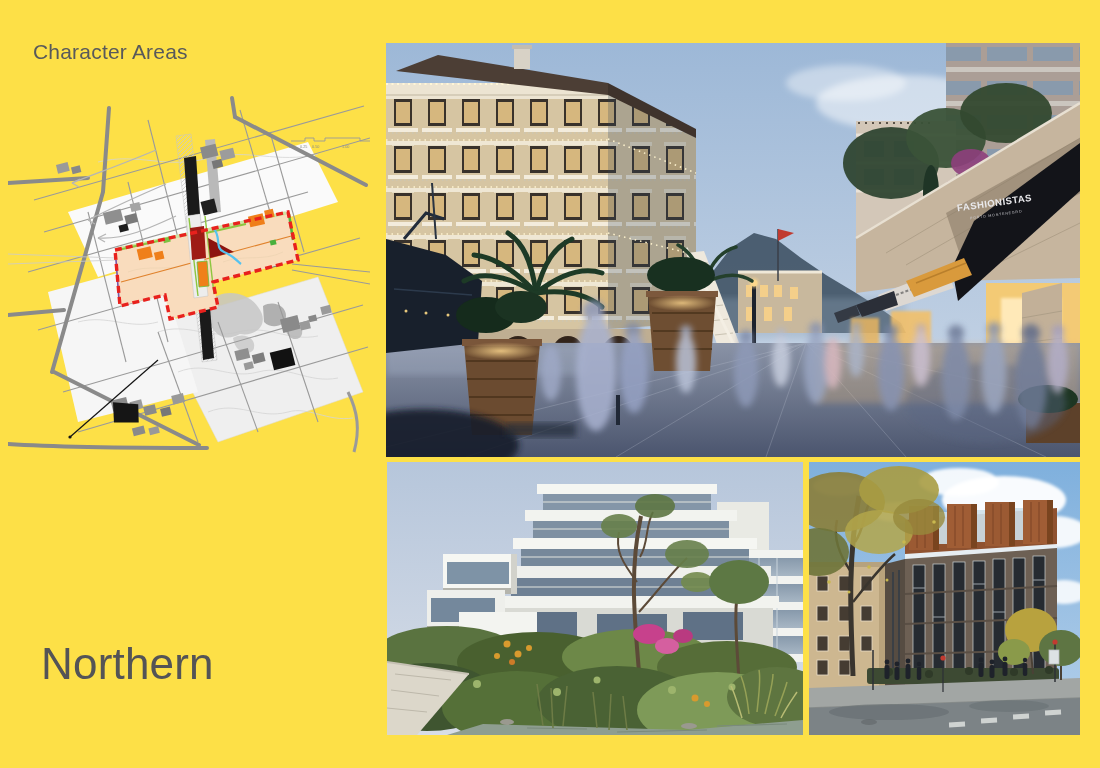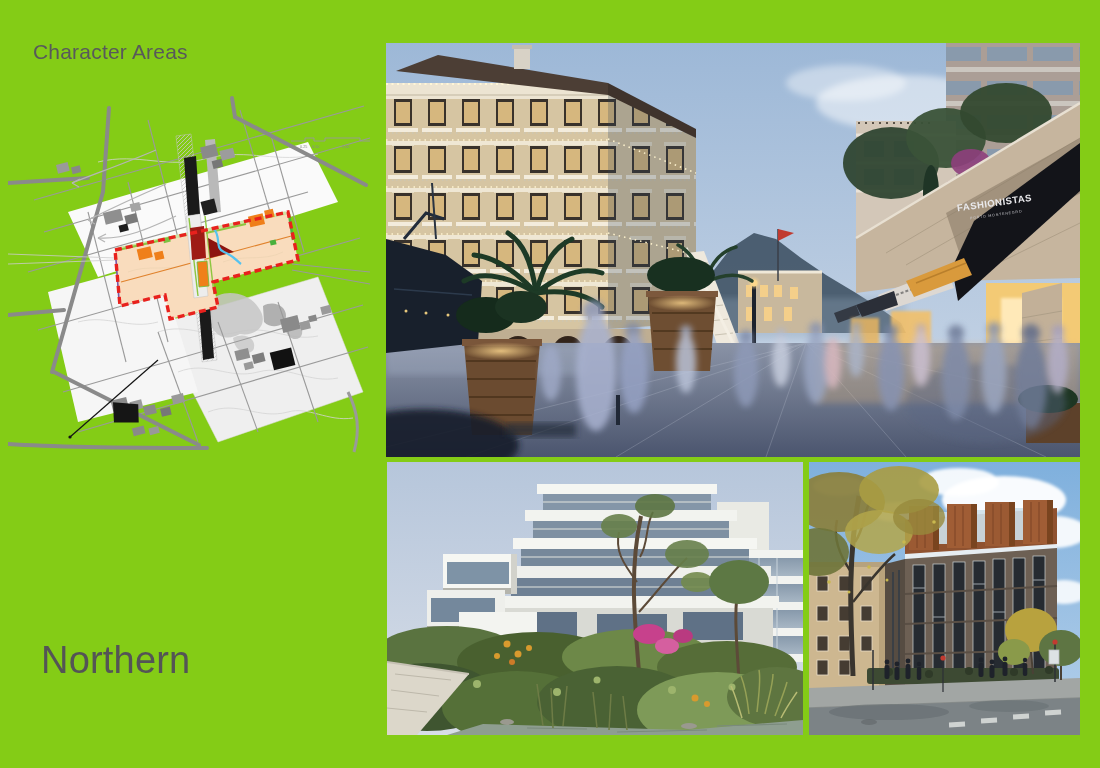--- a/index.html
+++ b/index.html
@@ -1,27 +1,27 @@
 <!DOCTYPE html>
 <html><head>
 <meta charset="utf-8">
 <style>
   html,body{margin:0;padding:0;background:#ffffff;}
   body{width:1100px;height:768px;position:relative;overflow:hidden;
        font-family:"Liberation Sans", sans-serif;}
-  .slide{position:absolute;inset:0;background:#84cc16;}
+  .slide{position:absolute;inset:0;background:#fde047;}
   .page-title{position:absolute;left:33px;top:40px;font-size:21px;font-weight:400;
               color:#58595b;letter-spacing:.2px;margin:0;}
   .map-wrap{position:absolute;left:8px;top:92px;width:362px;height:363px;}
   .photo{position:absolute;margin:0;padding:0;overflow:hidden;background:#dfe5ec;}
   .photo svg{display:block;width:100%;height:100%;}
   .photo-main{left:386px;top:43px;width:694px;height:414px;}
   .photo-bl{left:387px;top:462px;width:416px;height:273px;}
   .photo-br{left:809px;top:462px;width:271px;height:273px;}
-  .section-title{position:absolute;left:41px;top:637px;font-size:38px;line-height:1.22;
+  .section-title{position:absolute;left:41px;top:637px;font-size:44px;line-height:1.22;
                  color:#545456;font-weight:400;letter-spacing:.2px;}
 </style>
 </head>
 <body>
 
 <div class="slide">
 
   <h1 class="page-title">Character Areas</h1>
 
   <div class="map-wrap">

